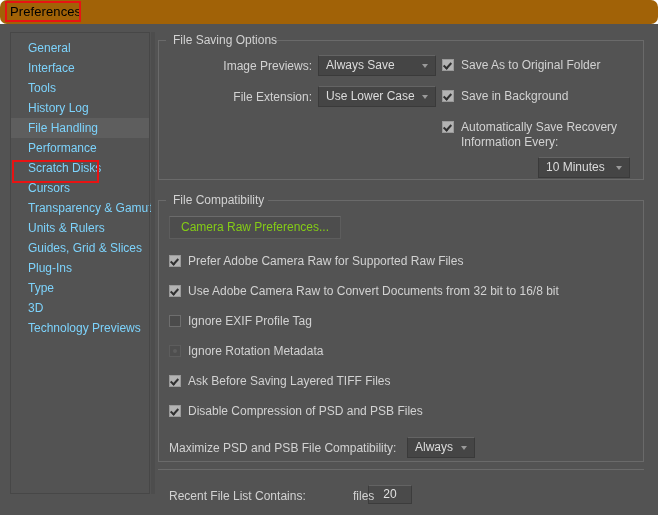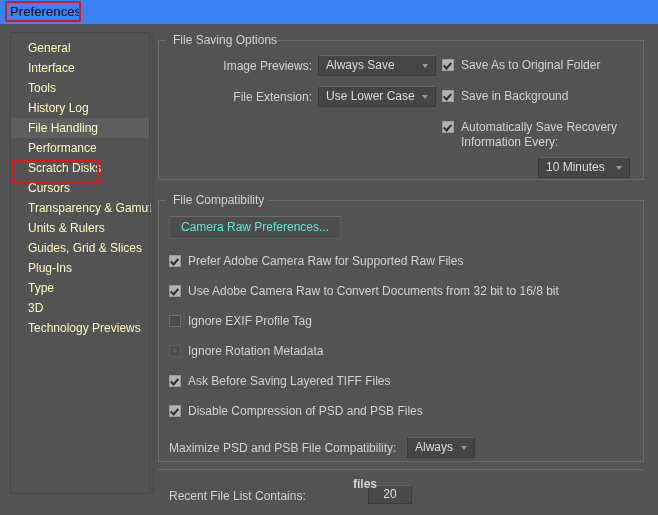--- a/index.html
+++ b/index.html
@@ -15,21 +15,22 @@
     color: #d4d4d4;
     overflow: hidden;
     position: relative;
   }
 
   
   .titlebar {
     position: absolute;
     left: 0; top: 0;
     width: 658px; height: 24px;
-    background: #3b82f6;
+    background: #a16207;
+    border-radius: 7px;
   }
   .title-text {
     position: absolute;
     left: 10px; top: 4px;
     color: #000000;
     font-size: 13px;
     line-height: 16px;
     letter-spacing: .1px;
   }
   .title-hl {
@@ -60,21 +61,21 @@
   }
   .side-list {
     position: absolute;
     left: 0; top: 5px;
     width: 138px;
   }
   .side-item {
     height: 20px;
     line-height: 20px;
     padding-left: 17px;
-    color: #fef9c3;
+    color: #7dd3fc;
     font-size: 12px;
     white-space: nowrap;
     box-sizing: border-box;
   }
   .side-item.selected {
     background: #5e5e5e;
   }
   .side-hl {
     position: absolute;
     left: 12px; top: 136px;
@@ -236,21 +237,21 @@
     width: 180px;
   }
 
   
   .button {
     position: absolute;
     background: #4d4d4d;
     border: 1px solid #5d5d5d;
     border-top-color: #6b6b6b;
     box-sizing: border-box;
-    color: #5eead4;
+    color: #84cc16;
     font-size: 12px;
     line-height: 20px;
     text-align: center;
     white-space: nowrap;
   }
 
   
   .numinput {
     position: absolute;
     background: #4a4a4a;
@@ -397,16 +398,16 @@
       <div class="select" style="left:249px; top:245px; width:68px; height:21px;">
         <span>Always</span>
         <span class="caret"></span>
       </div>
     </div>
 
     <div class="hsep" style="left:0; top:437px; width:486px;"></div>
 
     <div class="plain-label" style="left:11px; top:457px;">Recent File List Contains:</div>
     <div class="numinput" style="left:168px; top:453px; width:44px; height:19px;margin-left:42px;">20</div>
-    <div class="plain-label" style="left:195px; top:445px;font-weight:bold;">files</div>
+    <div class="plain-label" style="left:195px; top:457px;">files</div>
   </div>
 
 </div>
 
 </body></html>

